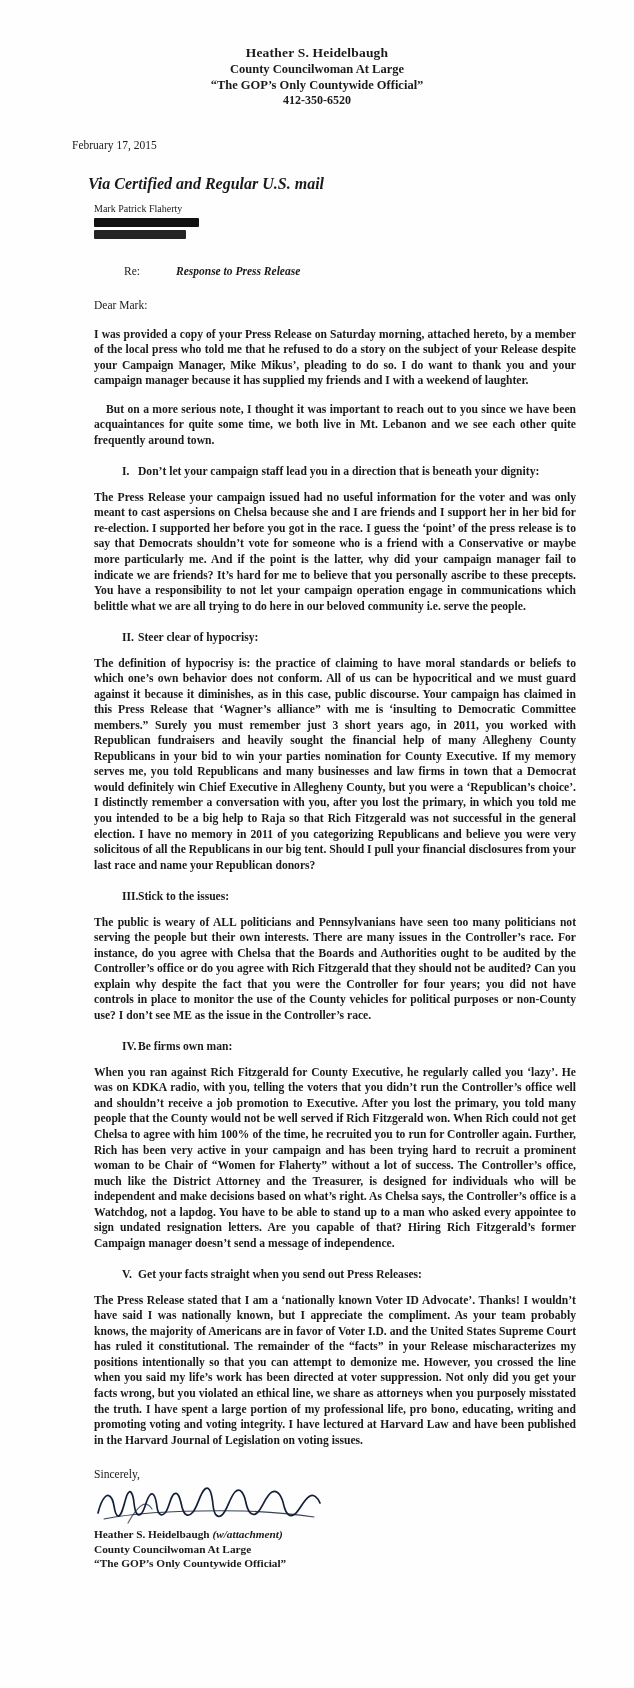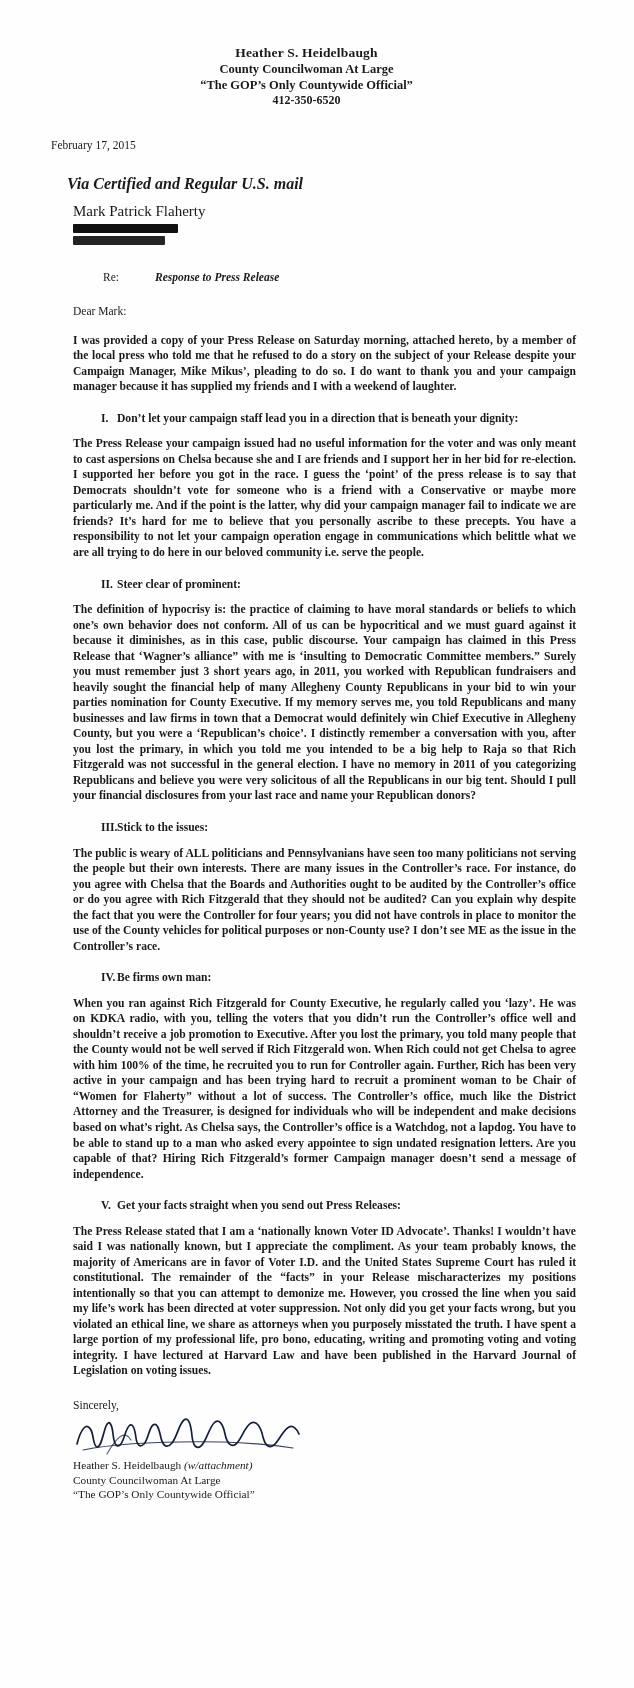--- a/index.html
+++ b/index.html
@@ -12,21 +12,21 @@
     min-height: 1688px;
     font-family: "Liberation Serif", serif;
     color: #1a1a1a;
     -webkit-font-smoothing: antialiased;
   }
   .page {
     position: relative;
     width: 634px;
     min-height: 1688px;
     box-sizing: border-box;
-    padding: 44px 52px 20px 31px;
+    padding: 44px 52px 20px 52px;
     background: #fefefe;
   }
   .letterhead {
     text-align: center;
     line-height: 1.28;
     margin-bottom: 30px;
   }
   .lh-name {
     font-size: 13.5px;
     font-weight: bold;
@@ -49,21 +49,21 @@
     margin: 18px 0 24px 20px;
   }
   .via {
     font-size: 16px;
     font-style: italic;
     font-weight: bold;
     margin: 0 0 10px 36px;
   }
   .addressee {
     margin: 0 0 4px 42px;
-    font-size: 15px;
+    font-size: 10px;
   }
   .redact {
     background: #111;
     height: 9px;
     margin: 3px 0 0 42px;
     border-radius: 1px;
   }
   .redact.r1 { width: 105px; }
   .redact.r2 { width: 92px; opacity: .92; }
   .re-line {
@@ -130,20 +130,21 @@
   }
   .signature svg {
     position: absolute;
     left: 0;
     top: 0;
   }
   .sig-block {
     margin: 0 0 0 42px;
     font-size: 11.3px;
     line-height: 1.3;
+    font-weight: bold;
   }
   .sig-name .attach {
     font-style: italic;
   }
   .sig-quote {
     font-size: 11.3px;
   }
 </style>
 </head>
 <body>
@@ -167,30 +168,31 @@
 
   <div class="re-line">
     <span class="re-label">Re:</span><span class="re-value">Response to Press Release</span>
   </div>
 
   <div class="salutation">Dear Mark:</div>
 
   <div class="body-block">
 
     <p class="para" style="margin-top:14px">I was provided a copy of your Press Release on Saturday morning, attached hereto, by a member of the local press who told me that he refused to do a story on the subject of your Release despite your Campaign Manager, Mike Mikus’, pleading to do so. I do want to thank you and your campaign manager because it has supplied my friends and I with a weekend of laughter.</p>
+    <p class="para indent">But on a more serious note, I thought it was important to reach out to you since we have been acquaintances for quite some time, we both live in Mt. Lebanon and we see each other quite frequently around town.</p>
 
     <div class="section">
       <span class="num">I.</span>
       <span class="heading">Don’t let your campaign staff lead you in a direction that is beneath your dignity:</span>
     </div>
     <p class="para">The Press Release your campaign issued had no useful information for the voter and was only meant to cast aspersions on Chelsa because she and I are friends and I support her in her bid for re-election. I supported her before you got in the race. I guess the ‘point’ of the press release is to say that Democrats shouldn’t vote for someone who is a friend with a Conservative or maybe more particularly me. And if the point is the latter, why did your campaign manager fail to indicate we are friends? It’s hard for me to believe that you personally ascribe to these precepts. You have a responsibility to not let your campaign operation engage in communications which belittle what we are all trying to do here in our beloved community i.e. serve the people.</p>
 
     <div class="section">
       <span class="num">II.</span>
-      <span class="heading">Steer clear of prominent:</span>
+      <span class="heading">Steer clear of hypocrisy:</span>
     </div>
     <p class="para">The definition of hypocrisy is: the practice of claiming to have moral standards or beliefs to which one’s own behavior does not conform. All of us can be hypocritical and we must guard against it because it diminishes, as in this case, public discourse. Your campaign has claimed in this Press Release that ‘Wagner’s alliance” with me is ‘insulting to Democratic Committee members.” Surely you must remember just 3 short years ago, in 2011, you worked with Republican fundraisers and heavily sought the financial help of many Allegheny County Republicans in your bid to win your parties nomination for County Executive. If my memory serves me, you told Republicans and many businesses and law firms in town that a Democrat would definitely win Chief Executive in Allegheny County, but you were a ‘Republican’s choice’. I distinctly remember a conversation with you, after you lost the primary, in which you told me you intended to be a big help to Raja so that Rich Fitzgerald was not successful in the general election. I have no memory in 2011 of you categorizing Republicans and believe you were very solicitous of all the Republicans in our big tent. Should I pull your financial disclosures from your last race and name your Republican donors?</p>
 
     <div class="section">
       <span class="num">III.</span>
       <span class="heading">Stick to the issues:</span>
     </div>
     <p class="para">The public is weary of ALL politicians and Pennsylvanians have seen too many politicians not serving the people but their own interests. There are many issues in the Controller’s race. For instance, do you agree with Chelsa that the Boards and Authorities ought to be audited by the Controller’s office or do you agree with Rich Fitzgerald that they should not be audited? Can you explain why despite the fact that you were the Controller for four years; you did not have controls in place to monitor the use of the County vehicles for political purposes or non-County use? I don’t see ME as the issue in the Controller’s race.</p>
 
     <div class="section">

